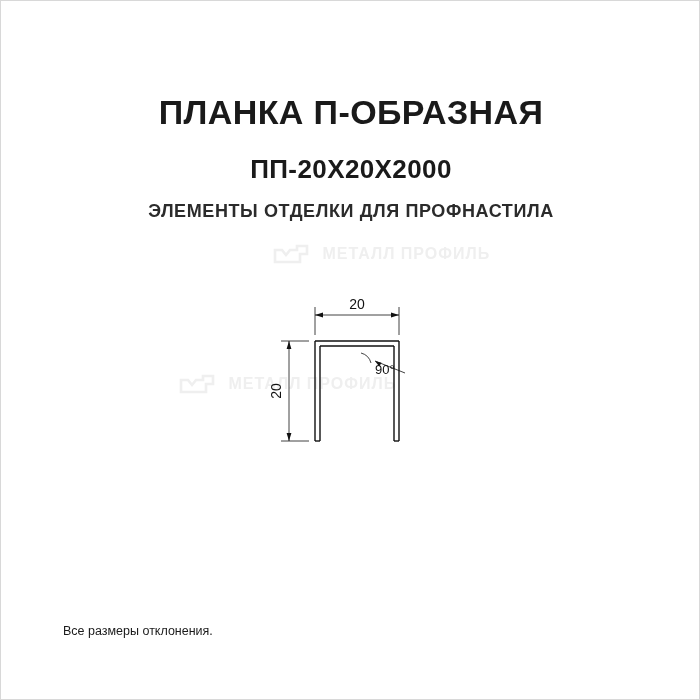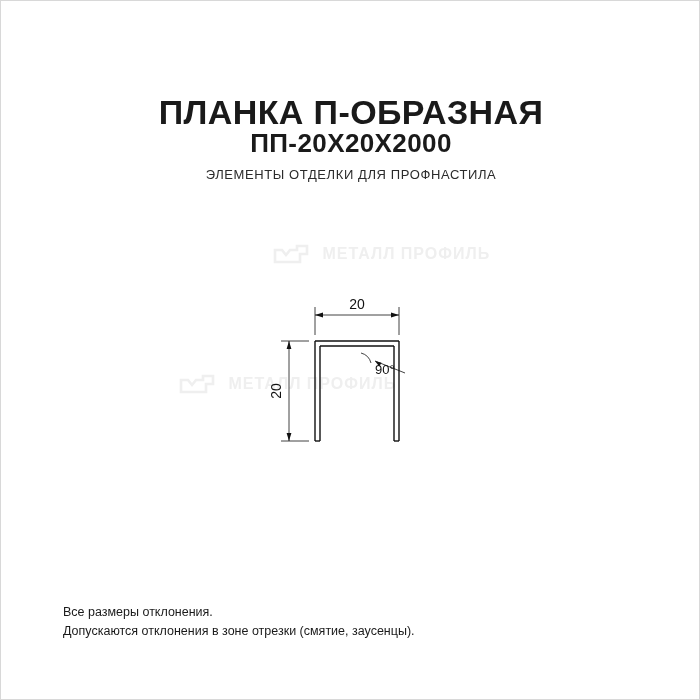--- a/index.html
+++ b/index.html
@@ -32,25 +32,26 @@
     font-size: 34px;
     font-weight: bold;
     letter-spacing: 0.4px;
     line-height: 30px;
   }
   .title-line2 {
     font-size: 26px;
     font-weight: bold;
     letter-spacing: 0.4px;
     line-height: 32px;
+    margin-top: 26px;
   }
   .subtitle {
-    margin-top: 8px;
-    font-size: 13px;
-    font-weight: normal;
+    margin-top: 16px;
+    font-size: 18px;
+    font-weight: bold;
     letter-spacing: 0.6px;
     color: #2b2b2b;
   }
   .drawing {
     position: absolute;
     top: 200px;
     left: 0;
     width: 700px;
     height: 300px;
     padding-left: 8px;
@@ -168,16 +169,15 @@
         <path d="M366 160 L396 172" stroke="#111111" stroke-width="0.8" fill="none"></path>
         <path d="M366 160 L372.5 161.8 L370.2 165.6 Z" fill="#111111"></path>
         <text x="366" y="173" font-size="13" text-anchor="start">90°</text>
       </g>
 
     </svg>
   </div>
 
   <div class="footer">
     <div>Все размеры отклонения.</div>
-    <div>Допускаются отклонения в зоне отрезки (смятие, заусенцы).</div>
   </div>
 
 </div>
 
 </body></html>

